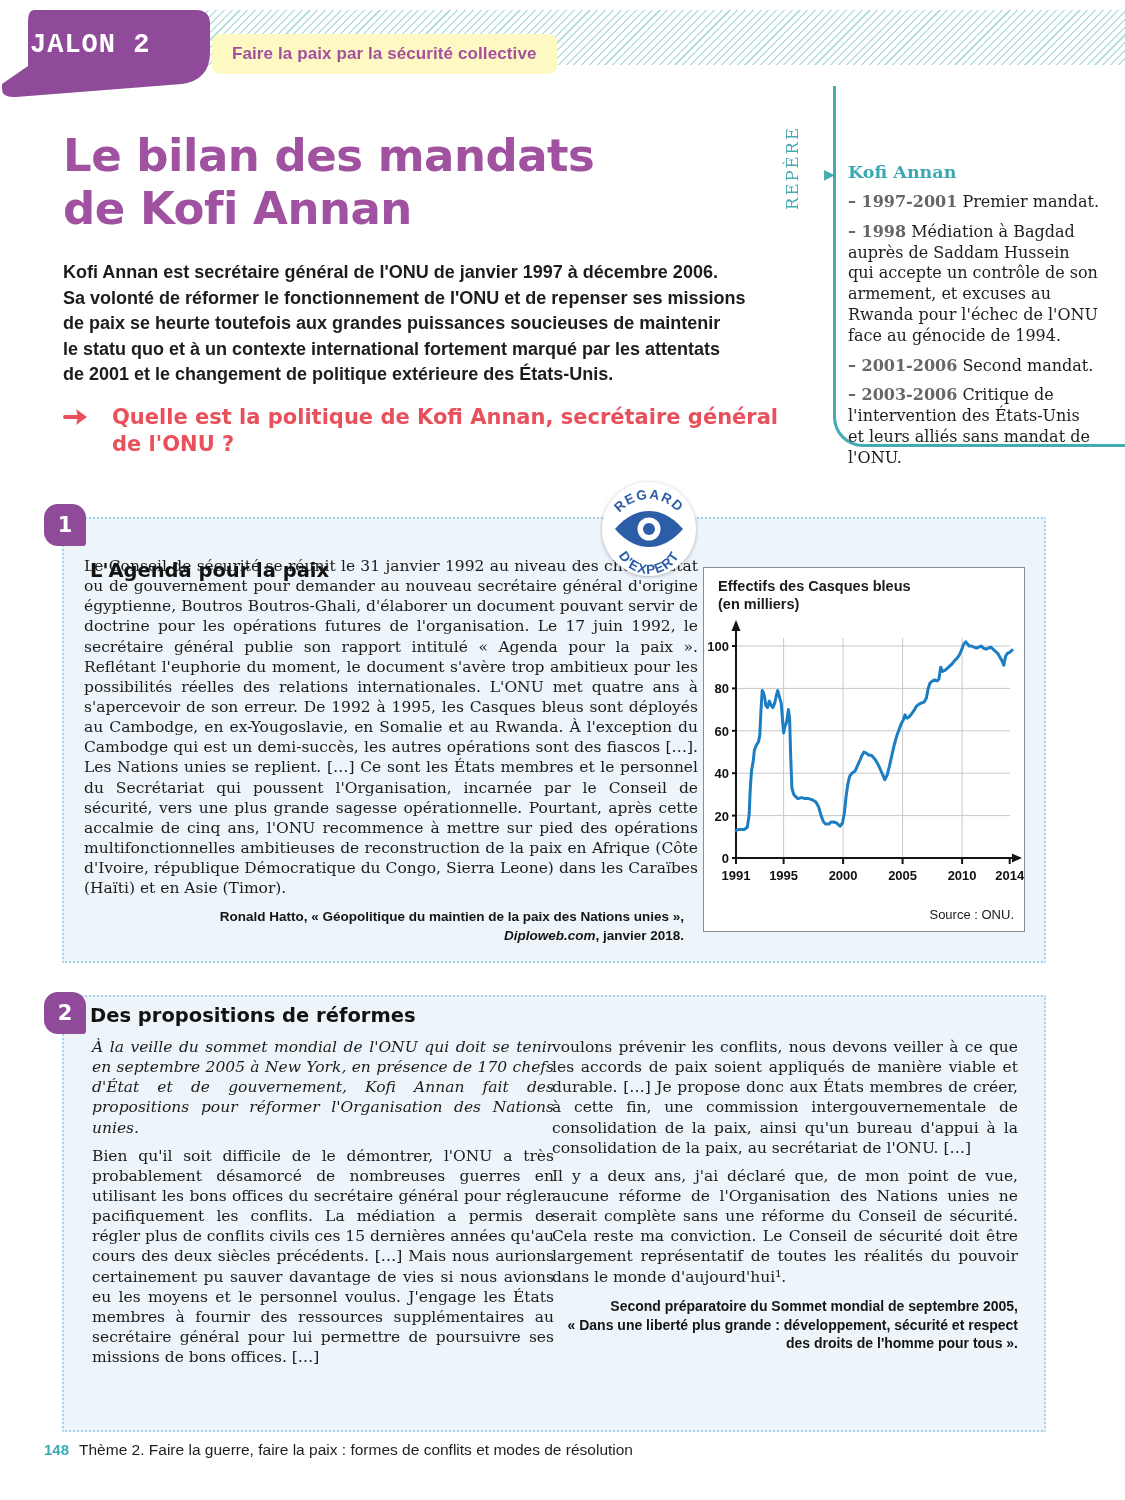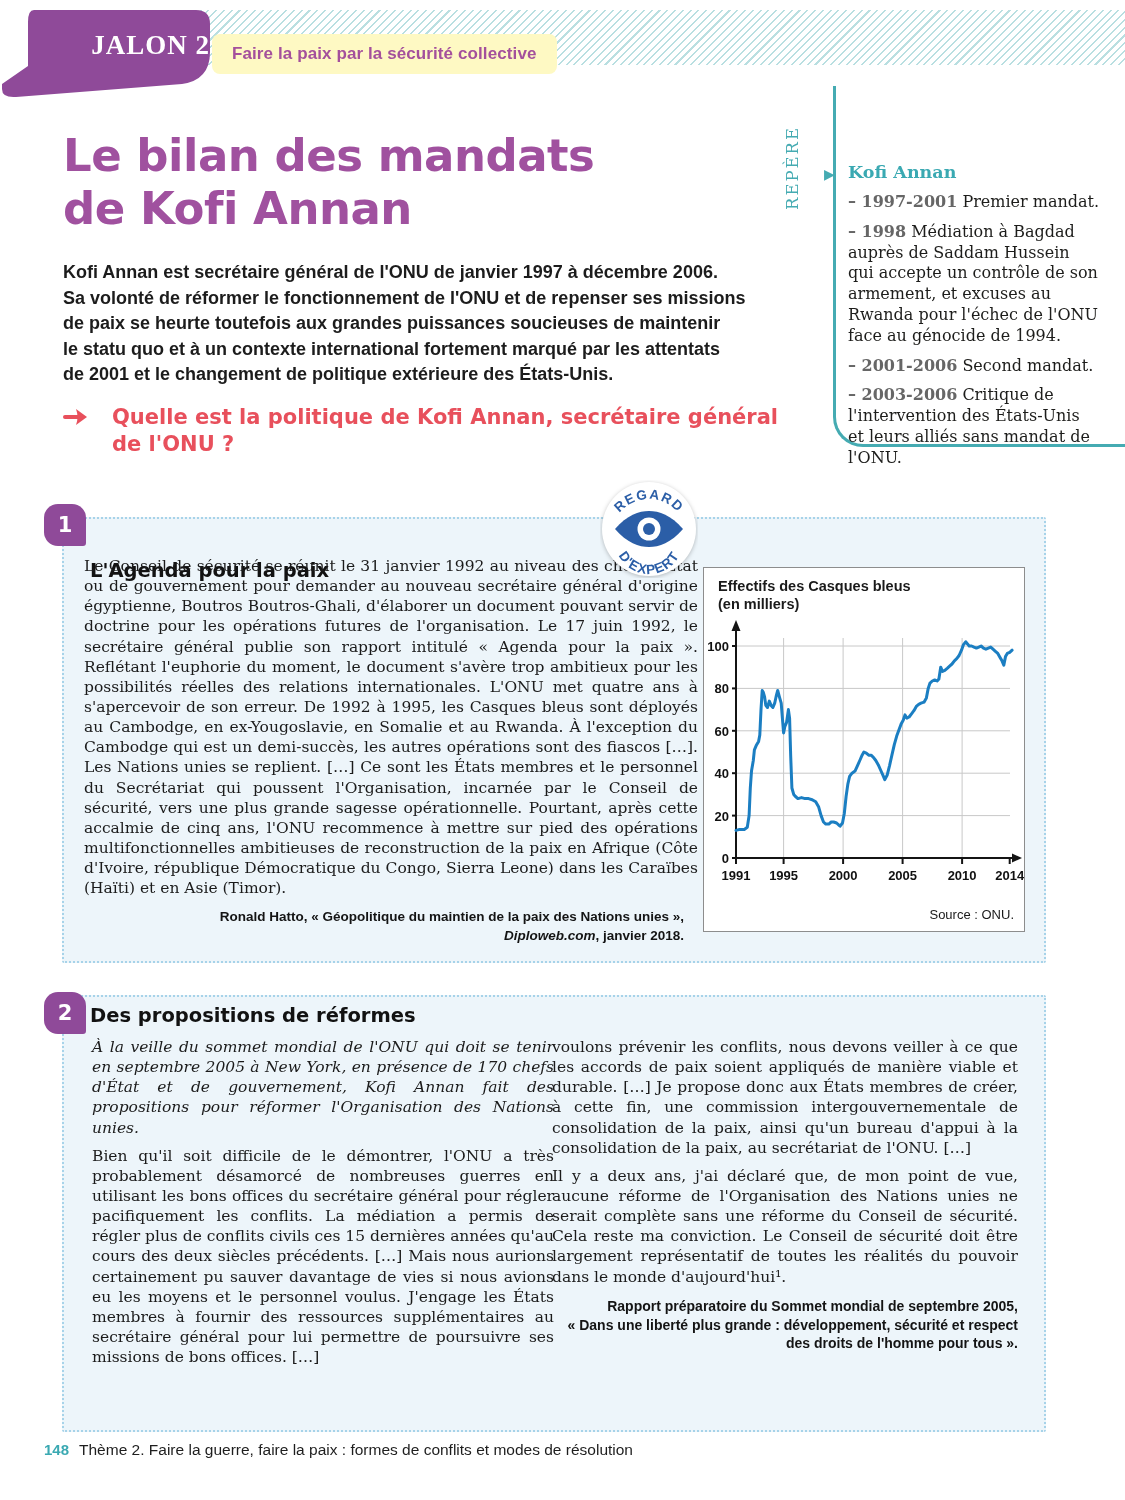--- a/index.html
+++ b/index.html
@@ -15,22 +15,22 @@
     left:200px;top:10px;width:925px;height:55px;
     background:repeating-linear-gradient(135deg,#b9dfe1 0 1.5px,#ffffff 1.5px 5.5px);
   }
   .subtitle-pill{
     left:212px;top:34px;height:40px;padding:0 20px;background:#fef9c3;
     border-radius:8px;display:flex;align-items:center;
     color:#a4509c;font-size:17px;font-weight:700;letter-spacing:.1px;
   }
   .jalon-badge-svg{left:0;top:10px;}
   .jalon-text{
-    left:30px;top:30px;width:180px;text-align:right;color:#ffffff;
-    font-family:Liberation Serif, serif;font-size:27px;font-weight:700;letter-spacing:1px;
+    left:30px;top:30px;width:180px;text-align:left;color:#ffffff;
+    font-family:Liberation Mono, monospace;font-size:27px;font-weight:700;letter-spacing:1px;
   }
 
   
   .page-title{
     left:63px;top:130px;width:760px;margin:0;
     font-family:"DejaVu Sans",sans-serif;font-size:45px;line-height:1.17;
     font-weight:700;color:#a0519f;letter-spacing:-.5px;
   }
   .intro{
     left:63px;top:260px;width:705px;
@@ -252,21 +252,21 @@
 <div class="abs panel-title panel2-title">Des propositions de réformes</div>
 
 <div class="abs serif-body col sec2-col1">
   <p class="italic">À la veille du sommet mondial de l'ONU qui doit se tenir en septembre 2005 à New York, en présence de 170 chefs d'État et de gouvernement, Kofi Annan fait des propositions pour réformer l'Organisation des Nations unies.</p>
   <p>Bien qu'il soit difficile de le démontrer, l'ONU a très probablement désamorcé de nombreuses guerres en utilisant les bons offices du secrétaire général pour régler pacifiquement les conflits. La médiation a permis de régler plus de conflits civils ces 15 dernières années qu'au cours des deux siècles précédents. […] Mais nous aurions certainement pu sauver davantage de vies si nous avions eu les moyens et le personnel voulus. J'engage les États membres à fournir des ressources supplémentaires au secrétaire général pour lui permettre de poursuivre ses missions de bons offices. […]</p>
 </div>
 
 <div class="abs serif-body col sec2-col2">
   <p>voulons prévenir les conflits, nous devons veiller à ce que les accords de paix soient appliqués de manière viable et durable. […] Je propose donc aux États membres de créer, à cette fin, une commission intergouvernementale de consolidation de la paix, ainsi qu'un bureau d'appui à la consolidation de la paix, au secrétariat de l'ONU. […]</p>
   <p>Il y a deux ans, j'ai déclaré que, de mon point de vue, aucune réforme de l'Organisation des Nations unies ne serait complète sans une réforme du Conseil de sécurité. Cela reste ma conviction. Le Conseil de sécurité doit être largement représentatif de toutes les réalités du pouvoir dans le monde d'aujourd'hui¹.</p>
-  <div class="source sec2-source preline">Rapport préparatoire du Sommet mondial de septembre 2005,
+  <div class="source sec2-source preline">Second préparatoire du Sommet mondial de septembre 2005,
 « Dans une liberté plus grande : développement, sécurité et respect
 des droits de l'homme pour tous ».</div>
 </div>
 
 <div class="abs footer">
   <span class="footer-page">148</span>
   <span class="footer-text">Thème 2. Faire la guerre, faire la paix : formes de conflits et modes de résolution</span>
 </div>
 
 </body></html>

